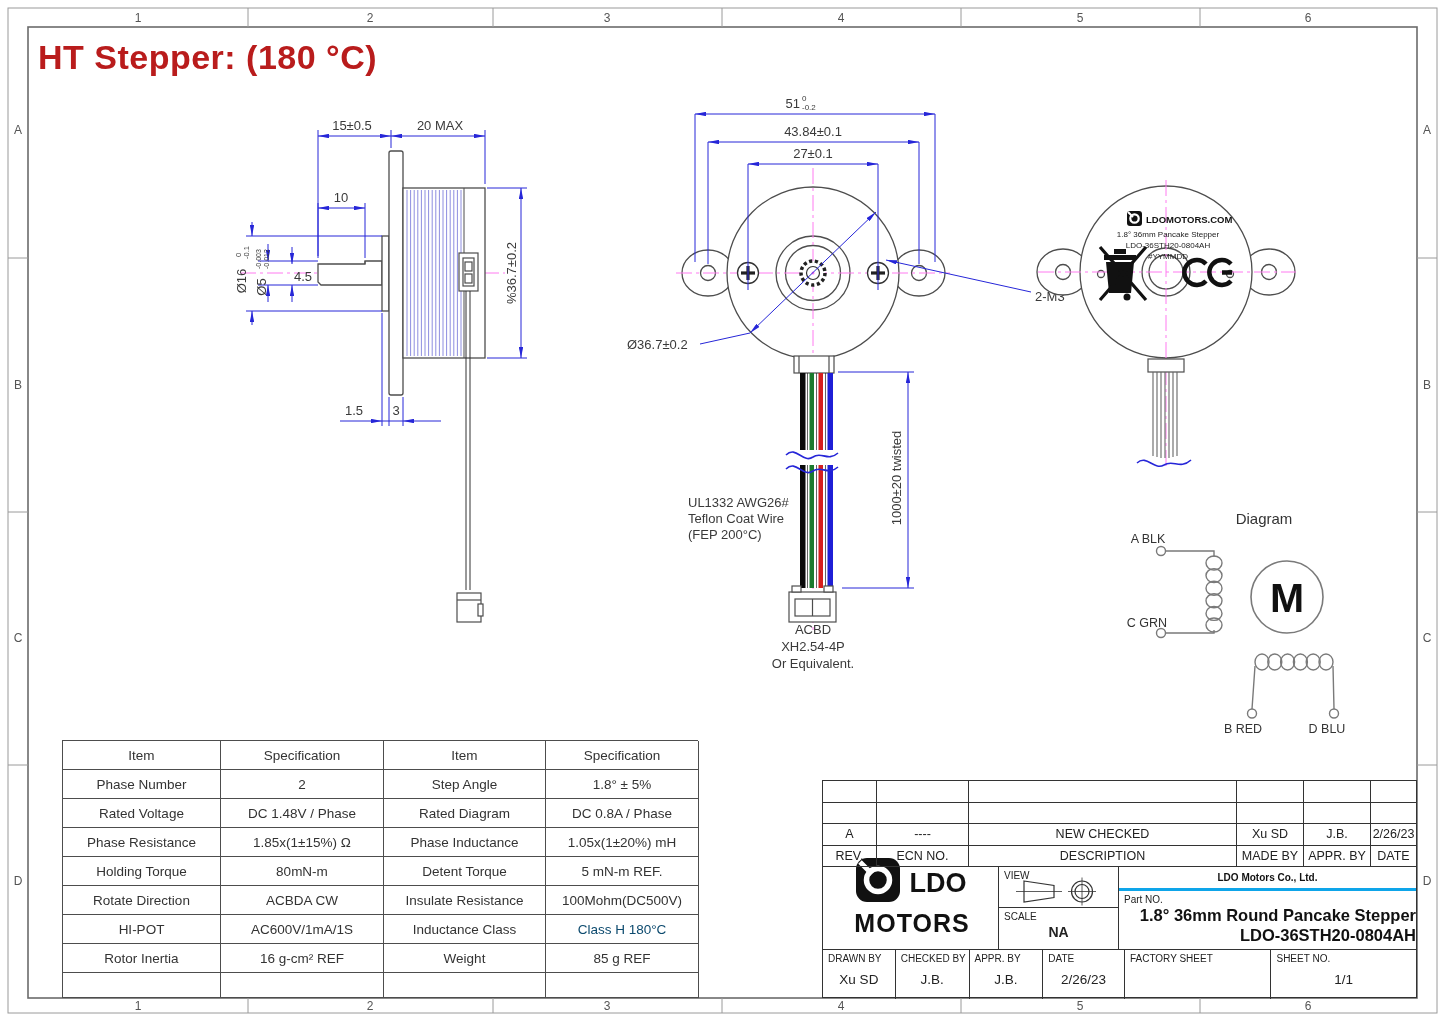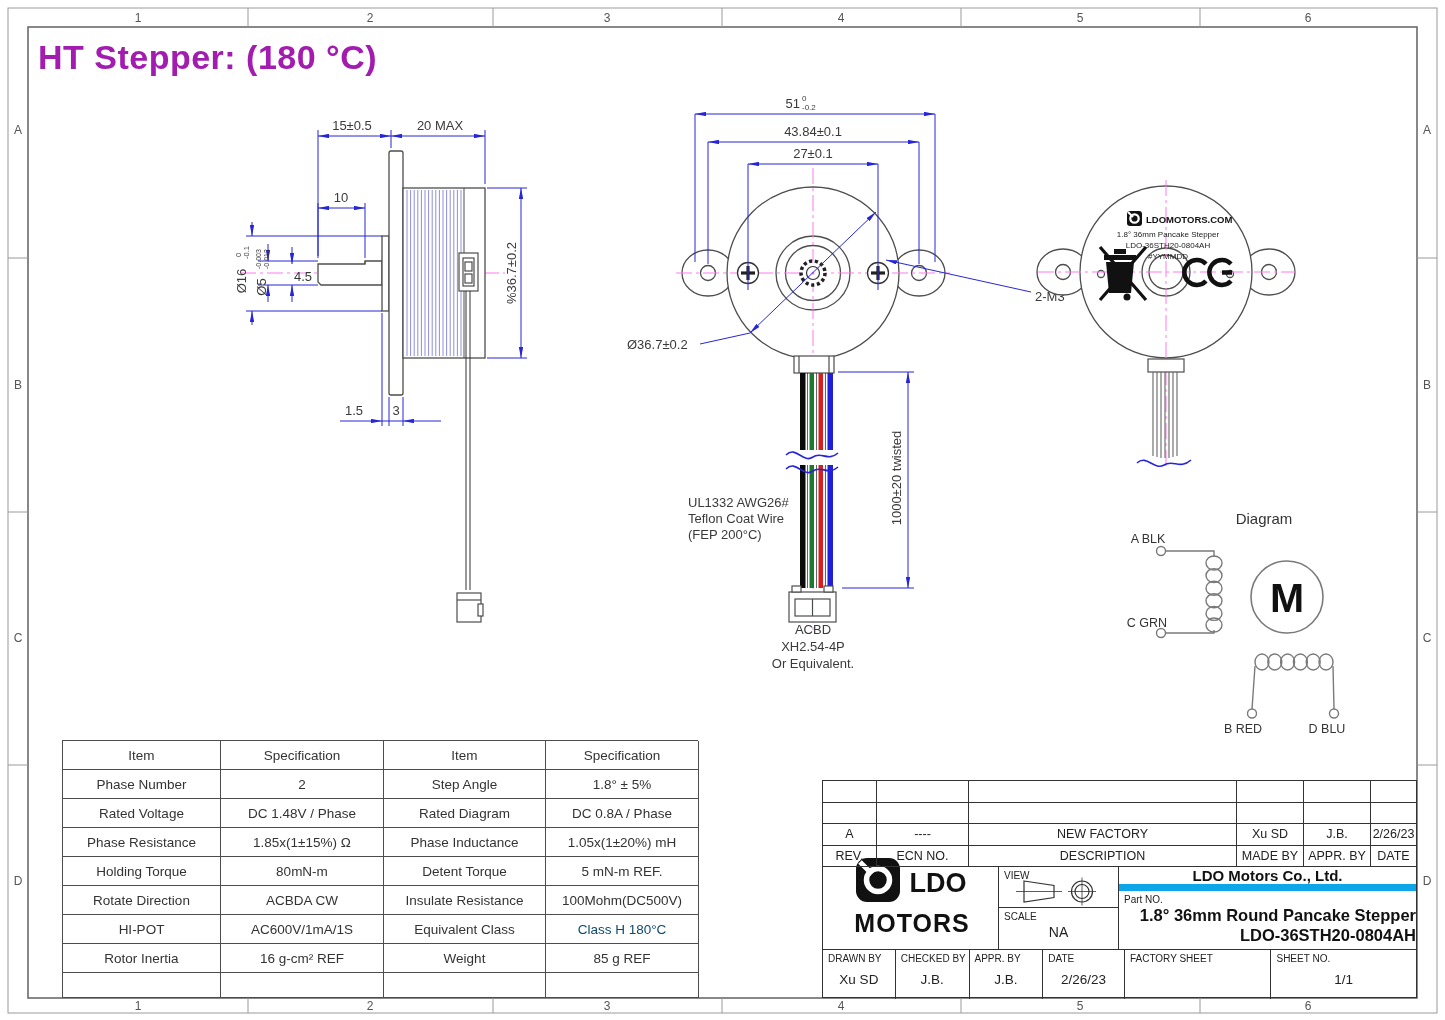--- a/index.html
+++ b/index.html
@@ -3,21 +3,21 @@
 <meta charset="utf-8">
 <style>
   html,body{margin:0;padding:0;background:#fff;}
   #sheet{position:relative;width:1445px;height:1020px;background:#ffffff;
          font-family:"Liberation Sans","DejaVu Sans",sans-serif;color:#333;overflow:hidden;}
   #drawing-svg{position:absolute;left:0;top:0;width:1445px;height:1020px;}
   .abs{position:absolute;box-sizing:border-box;}
   *{box-sizing:border-box;}
 
   
-  #page-title{left:38px;top:38px;font-size:34px;font-weight:bold;color:#a21caf;letter-spacing:0.5px;}
+  #page-title{left:38px;top:38px;font-size:34px;font-weight:bold;color:#b91c1c;letter-spacing:0.5px;}
 
   
   #spec-table{left:30px;top:740px;width:636px;height:258px;display:grid;
     grid-template-columns:158px 163px 162px 153px;
     grid-template-rows:repeat(8,29px) 25px;
     border-top:1px solid #4d4d4d;border-left:1px solid #4d4d4d;background:transparent;margin-left:32px;}
   #spec-table .tc{border-right:1px solid #4d4d4d;border-bottom:1px solid #4d4d4d;
     display:flex;align-items:center;justify-content:center;font-size:13.5px;color:#333;}
   #spec-table .red{color:#0c4a6e;}
 
@@ -27,24 +27,24 @@
     grid-template-columns:54px 92px 268px 67px 67px 1fr;grid-template-rows:repeat(4,21.5px);}
   #rev-table .rc{border-right:1px solid #333;border-bottom:1px solid #333;
     display:flex;align-items:center;justify-content:center;font-size:12.5px;color:#222;}
   #rev-table .rc:nth-child(6n){border-right:none;}
   #tb-main{position:absolute;left:0;top:86px;width:100%;height:82px;display:flex;}
   #logo-cell{width:176px;border-right:1px solid #333;height:100%;}
   #viewscale-cell{width:120px;border-right:1px solid #333;height:100%;display:flex;flex-direction:column;}
   #view-cell{height:41px;border-bottom:1px solid #333;position:relative;}
   #scale-cell{height:41px;position:relative;}
   .small-label{position:absolute;left:5px;top:3px;font-size:10px;color:#222;}
-  #scale-value{position:absolute;left:0;right:0;top:16px;text-align:center;font-size:14px;color:#222;}
+  #scale-value{position:absolute;left:0;right:0;top:16px;text-align:center;font-size:14px;color:#222;font-weight:bold;}
   #tb-right{flex:1;display:flex;flex-direction:column;}
-  #company-cell{height:24px;border-bottom:7px solid #0ea5e9;display:flex;align-items:center;justify-content:center;
-    font-size:15px;font-weight:bold;color:#111;}
+  #company-cell{height:24px;border-bottom:3px solid #0ea5e9;display:flex;align-items:center;justify-content:center;
+    font-size:10px;font-weight:bold;color:#111;}
   #part-cell{flex:1;position:relative;}
   #part-lines{position:absolute;left:0;right:0;top:14px;text-align:right;
     font-size:16.5px;font-weight:bold;color:#111;line-height:20px;}
   #tb-footer{position:absolute;left:0;top:168px;width:100%;height:50px;display:flex;border-top:1px solid #333;}
   .fcell{position:relative;border-right:1px solid #333;height:100%;}
   .fcell:last-child{border-right:none;}
   .fval{position:absolute;left:0;right:0;top:22px;text-align:center;font-size:13.5px;color:#222;}
 </style>
 </head>
 <body>
@@ -381,21 +381,21 @@
   <div class="tc">Detent Torque</div>
   <div class="tc">5 mN-m REF.</div>
 
   <div class="tc">Rotate Direction</div>
   <div class="tc">ACBDA CW</div>
   <div class="tc">Insulate Resistance</div>
   <div class="tc">100Mohm(DC500V)</div>
 
   <div class="tc">HI-POT</div>
   <div class="tc">AC600V/1mA/1S</div>
-  <div class="tc">Equivalent Class</div>
+  <div class="tc">Inductance Class</div>
   <div class="tc red">Class H 180°C</div>
 
   <div class="tc">Rotor Inertia</div>
   <div class="tc">16 g-cm² REF</div>
   <div class="tc">Weight</div>
   <div class="tc">85 g REF</div>
 
   <div class="tc"></div>
   <div class="tc"></div>
   <div class="tc"></div>
@@ -411,21 +411,21 @@
     <div class="rc"></div>
     <div class="rc"></div>
     <div class="rc"></div>
     <div class="rc"></div>
     <div class="rc"></div>
     <div class="rc"></div>
     <div class="rc"></div>
     <div class="rc"></div>
     <div class="rc">A</div>
     <div class="rc">----</div>
-    <div class="rc">NEW FACTORY</div>
+    <div class="rc">NEW CHECKED</div>
     <div class="rc">Xu SD</div>
     <div class="rc">J.B.</div>
     <div class="rc">2/26/23</div>
     <div class="rc">REV.</div>
     <div class="rc">ECN NO.</div>
     <div class="rc">DESCRIPTION</div>
     <div class="rc">MADE BY</div>
     <div class="rc">APPR. BY</div>
     <div class="rc">DATE</div>
   </div>

